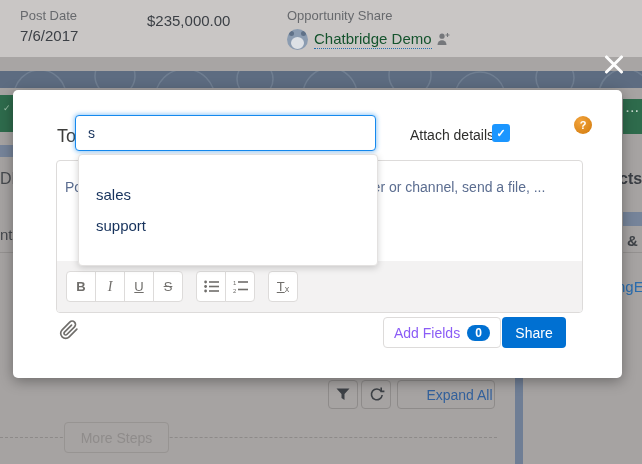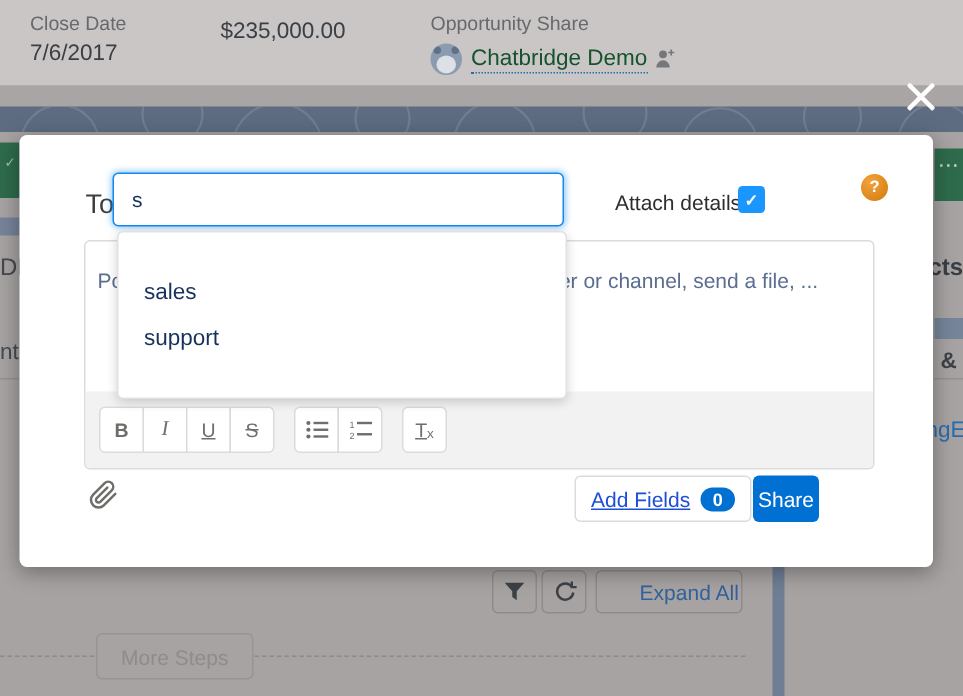--- a/index.html
+++ b/index.html
@@ -71,32 +71,32 @@
   .tb-underline { text-decoration:underline; }
   .tb-strike { text-decoration:line-through; }
   .tb-clear .t { font-size:13px; text-decoration:underline; }
   .tb-clear .x { font-size:9px; margin-top:5px; }
 
   .dropdown { position:absolute; left:65px; top:64px; width:300px; background:#fff; border:1px solid #e3e1e0; border-radius:4px; box-shadow:0 2px 7px rgba(0,0,0,0.18); padding:24px 0; z-index:5; }
   .dropdown-item { font-size:15px; color:#16325c; padding:7px 17px; cursor:pointer; }
 
   .paperclip { position:absolute; left:46px; top:230px; cursor:pointer; }
   .btn-add-fields { position:absolute; left:370px; top:227px; height:31px; background:#fff; border:1px solid #dddbda; border-radius:4px; display:flex; align-items:center; padding:0 10px; cursor:pointer; }
-  .btn-add-fields .lbl { font-size:14px; color:#1d4ed8;text-decoration:underline; }
+  .btn-add-fields .lbl { font-size:14px; color:#8b5cf6; }
   .btn-add-fields .count { margin-left:7px; background:#0070d2; color:#fff; font-size:12px; font-weight:bold; border-radius:9px; padding:1px 8px; }
-  .btn-share { position:absolute; left:489px; top:227px; width:44px; height:31px; background:#0070d2; border:none; border-radius:4px; color:#fff; font-size:14px; display:flex; align-items:center; justify-content:center; cursor:pointer; }
+  .btn-share { position:absolute; left:489px; top:227px; width:64px; height:31px; background:#0070d2; border:none; border-radius:4px; color:#fff; font-size:14px; display:flex; align-items:center; justify-content:center; cursor:pointer; }
 </style>
 </head>
 <body>
 
 <div id="page">
 
   <div class="top-strip">
     <div class="hdr-field" style="left:20px;">
-      <span class="hdr-label">Close Date</span>
+      <span class="hdr-label">Post Date</span>
       <span class="hdr-value">7/6/2017</span>
     </div>
     <div class="hdr-field" style="left:147px;">
       <span class="hdr-value">$235,000.00</span>
     </div>
     <div class="hdr-field" style="left:287px;">
       <span class="hdr-label">Opportunity Share</span>
     </div>
     <div class="owner-row">
       <span class="avatar">

